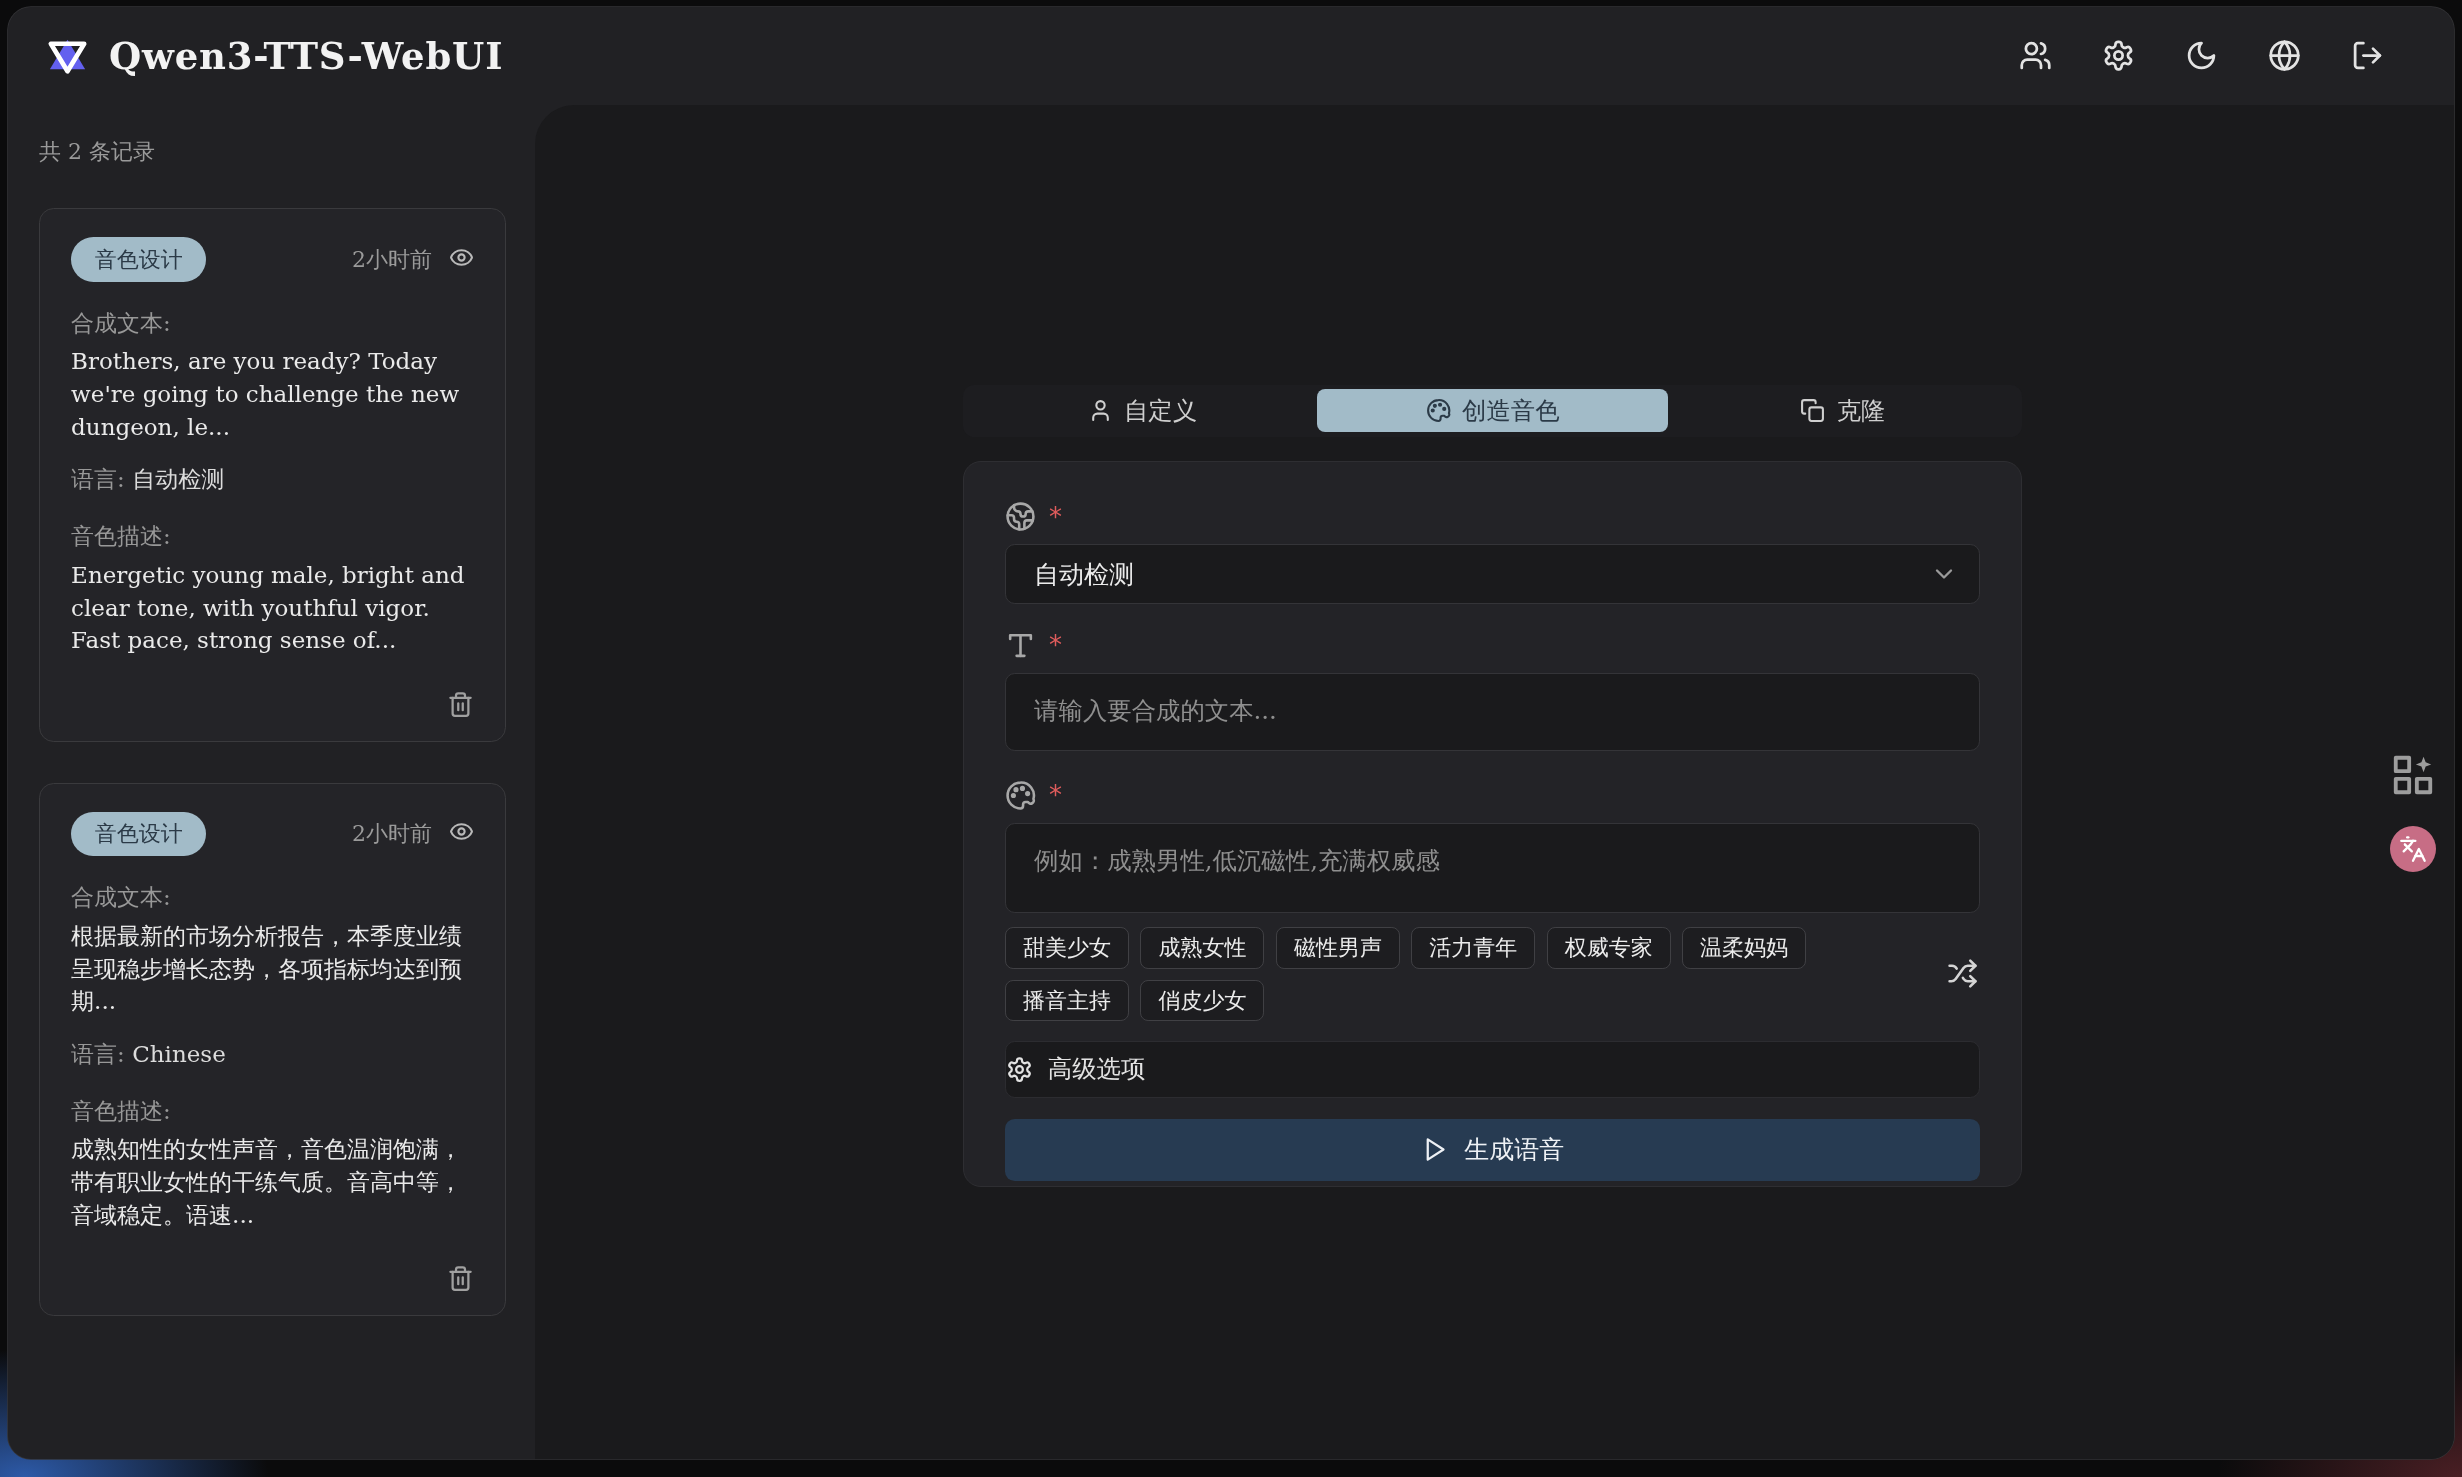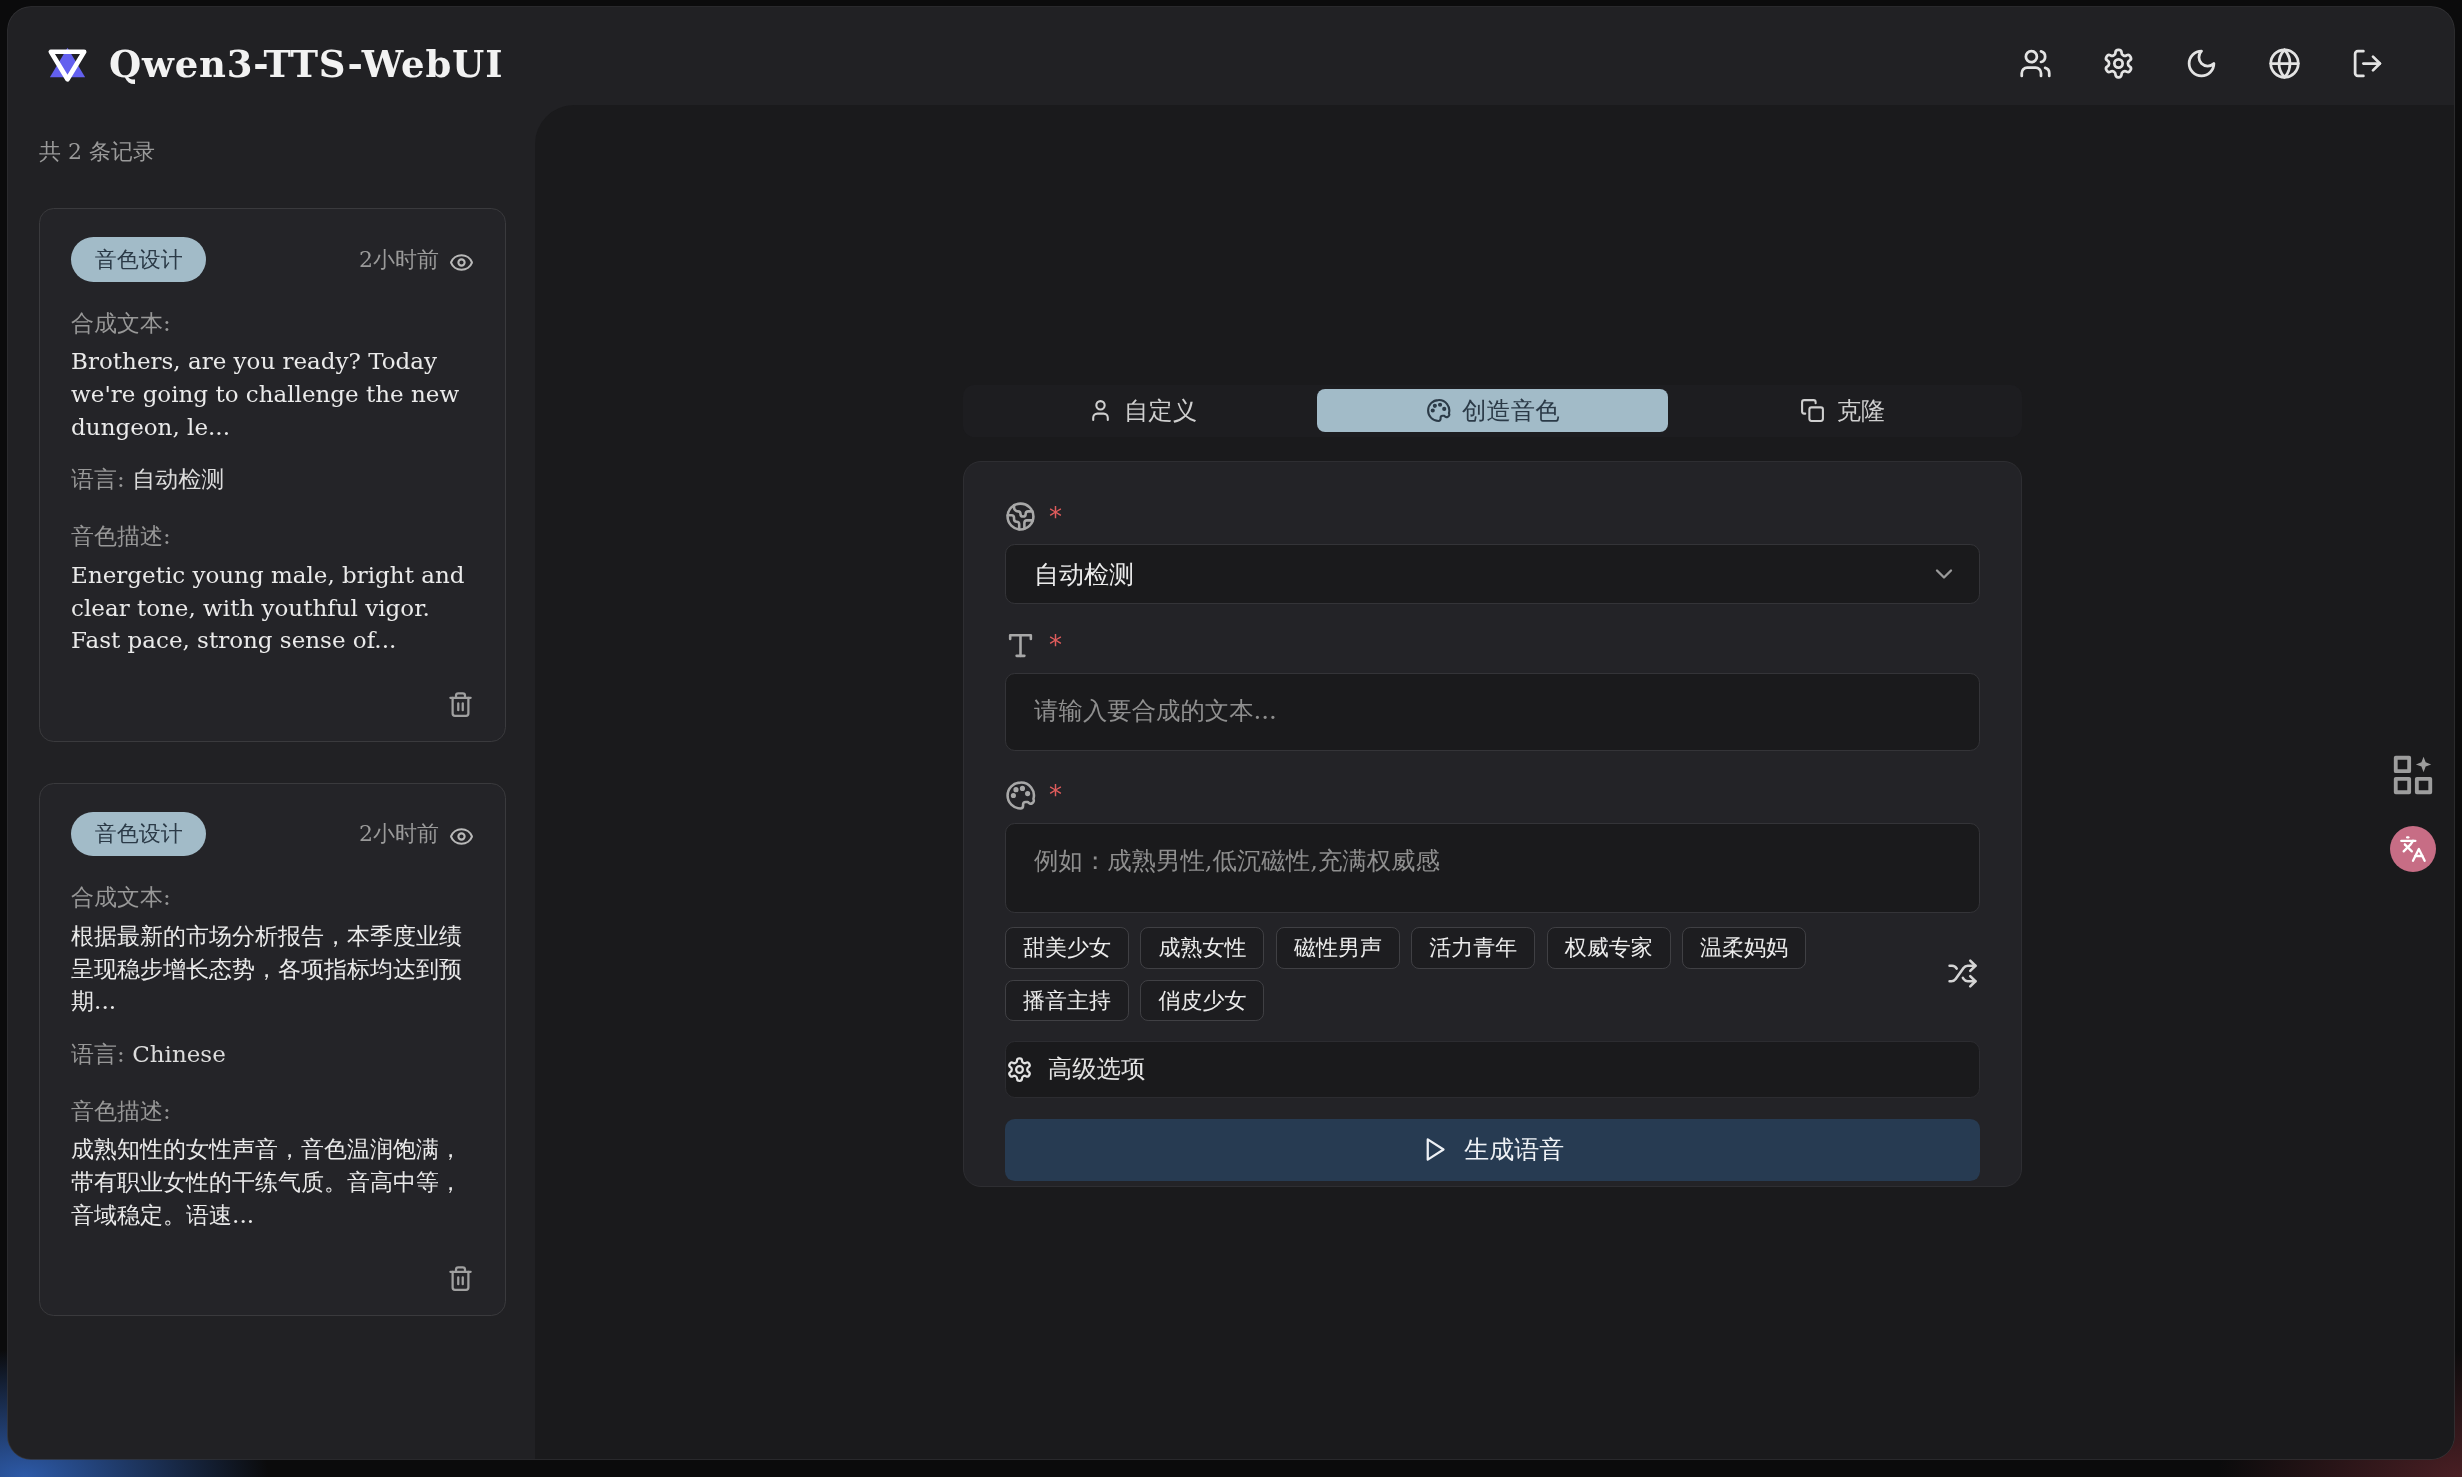--- a/index.html
+++ b/index.html
@@ -11,41 +11,41 @@
       radial-gradient(407px 212px at 2462px 1477px, #4a1f24 0%, rgba(74,31,36,0) 60%),
       #0b0b0c;
     overflow:hidden;
   }
   .window {
     position:absolute; left:8.1px; top:6.5px; right:8.1px; bottom:18px;
     background:#212124; border-radius:23px; overflow:hidden;
     box-shadow:0 0 0 0.8px #343437;
   }
   
-  .topbar { position:absolute; left:0; top:8px; right:0; height:98px; display:flex; align-items:center; padding:0 68px 0 36px; }
+  .topbar { position:absolute; left:0; top:0; right:0; height:98px; display:flex; align-items:center; padding:0 68px 0 36px; }
   .brand { display:flex; align-items:center; gap:18px; }
   .brand svg { width:47px; height:47px; }
   .brand-title { font-size:37px; font-weight:bold; color:#f2f2f2; letter-spacing:0.8px; }
   .topbar-actions { margin-left:auto; display:flex; align-items:center; gap:47px; }
   .icon-btn { width:36px; height:36px; color:#e3e3e3; cursor:pointer; display:flex; align-items:center; justify-content:center; }
   .icon-btn svg { width:33px; height:33px; }
   
   .sidebar { position:absolute; left:0; top:98px; width:527px; bottom:0; padding:23px 0 0 31px; }
   .sb-title { font-size:33px; font-weight:bold; color:#f0f0f0; }
   .sb-count { margin-top:9.8px; font-size:22px; color:#9a9a9a; }
   .hist-card {
     width:467px; margin-top:41px; border:0.8px solid #3a3a3d; border-radius:14.7px;
     background:#242428; padding:28px 31px 23px 31px;
   }
   .hist-head { display:flex; align-items:center; }
   .badge {
     background:#a2bbc8; color:#2b3a47; font-family:"DejaVu Sans","Liberation Sans",sans-serif;
     font-size:22px; padding:7.3px 23.6px; border-radius:813px;
   }
-  .hist-meta { margin-left:auto; display:flex; align-items:flex-end; gap:10px; color:#9a9a9a; font-size:22px; }
+  .hist-meta { margin-left:auto; display:flex; align-items:flex-start; gap:17px; color:#9a9a9a; font-size:22px; }
   .hist-meta svg { width:25px; height:25px; color:#b9b9b9; }
   .sec-label { margin-top:26px; font-size:23px; color:#989898; }
   .sec-text { margin-top:6.5px; font-size:23px; line-height:1.42; color:#eaeaea; }
   .lang-line { margin-top:21px; font-size:23px; color:#989898; }
   .lang-line span.val { color:#dcdcdc; }
   .hist-foot { display:flex; justify-content:flex-end; margin-top:34px; }
   .hist-foot svg { width:27px; height:27px; color:#a0a0a0; cursor:pointer; }
   
   .main { position:absolute; left:527px; top:98px; right:0; bottom:0; background:#1a1a1c; border-radius:39px 0 0 0; }
   

